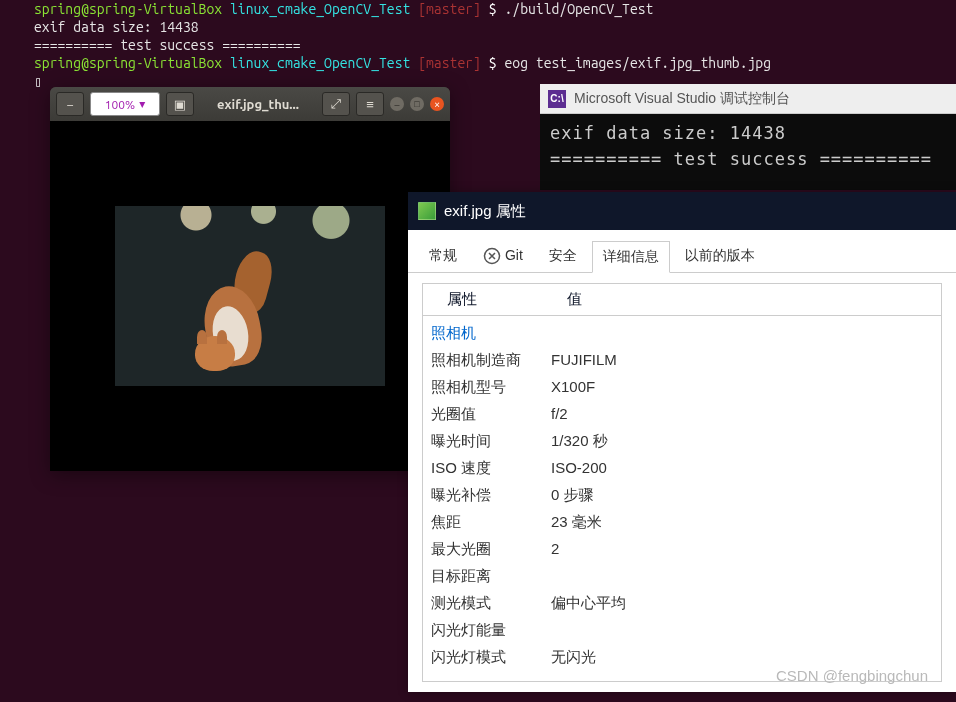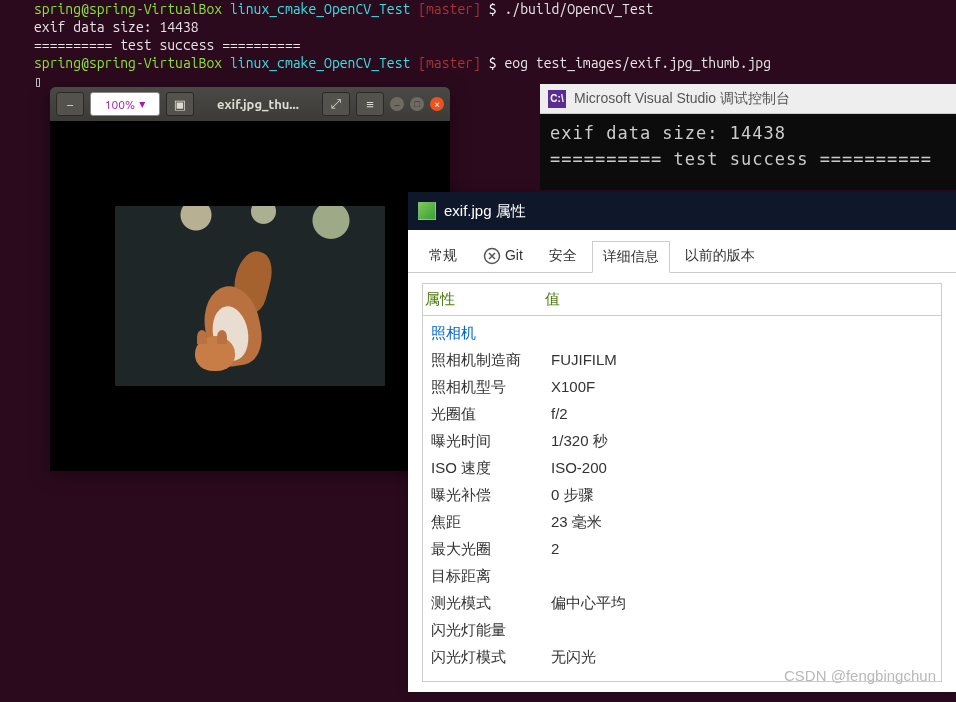--- a/index.html
+++ b/index.html
@@ -215,42 +215,42 @@
   display:inline-block;
   vertical-align:middle;
 }
 .props-table {
   padding:10px 14px;
   font-size:15px;
 }
 .props-header {
   display:flex;
   border:1px solid #ccc;
-  padding:6px 2px;
-  color:#4d7c0f;
+  padding:6px 24px;
+  color:#0f172a;
 }
 .props-header .col1{width:120px;}
 .props-rows {
   border:1px solid #ccc;
   border-top:none;
   padding:4px 8px 10px;
 }
 .prop-group {
   color:#0066cc;
   padding:4px 0;
 }
 .prop-row {
   display:flex;
   padding:4px 0;
   color:#333;
 }
 .prop-row .k{width:120px;}
 .watermark{
   position:absolute;
-  right:20px; bottom:18px;
+  right:28px; bottom:18px;
   color:#b9b9b9;
   font-family:Arial,sans-serif;
   font-size:15px;
 }
 </style>
 </head>
 <body>
 
 <div class="terminal">
   <div>

